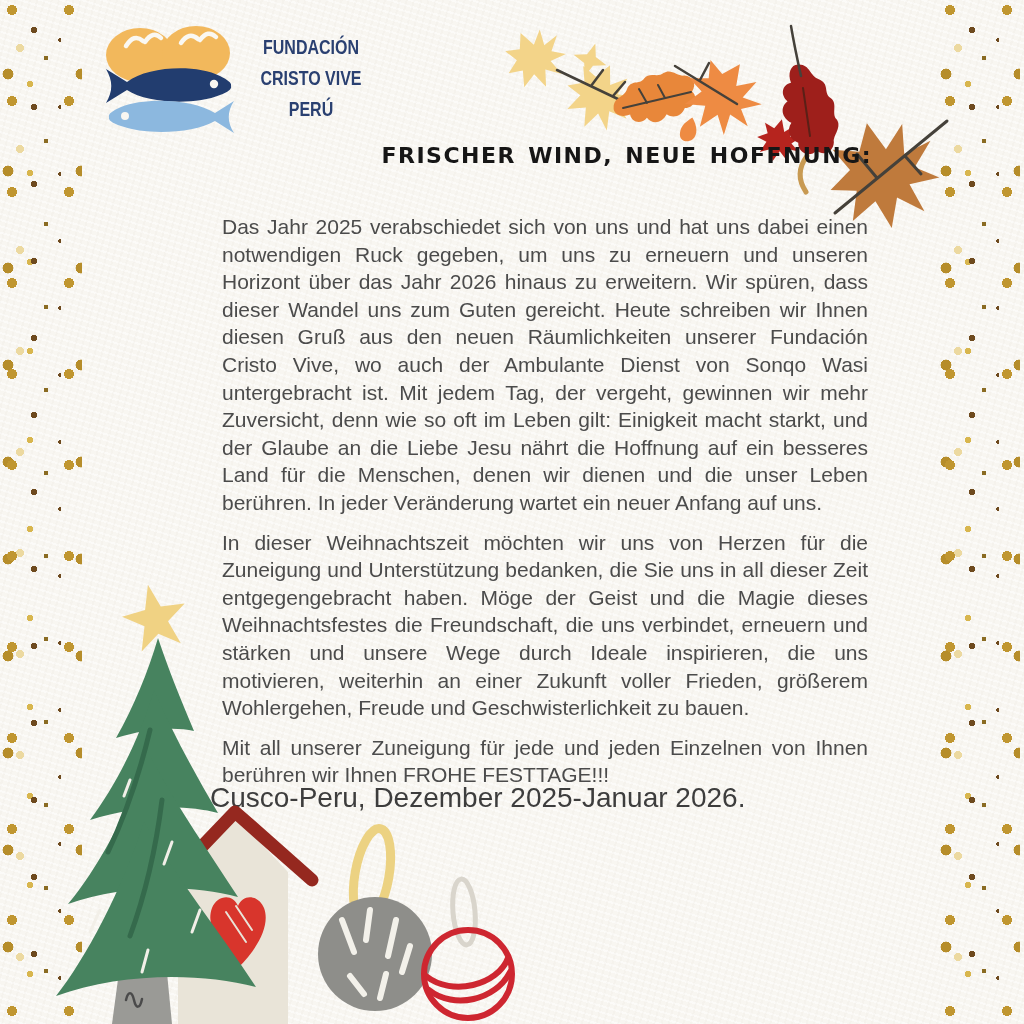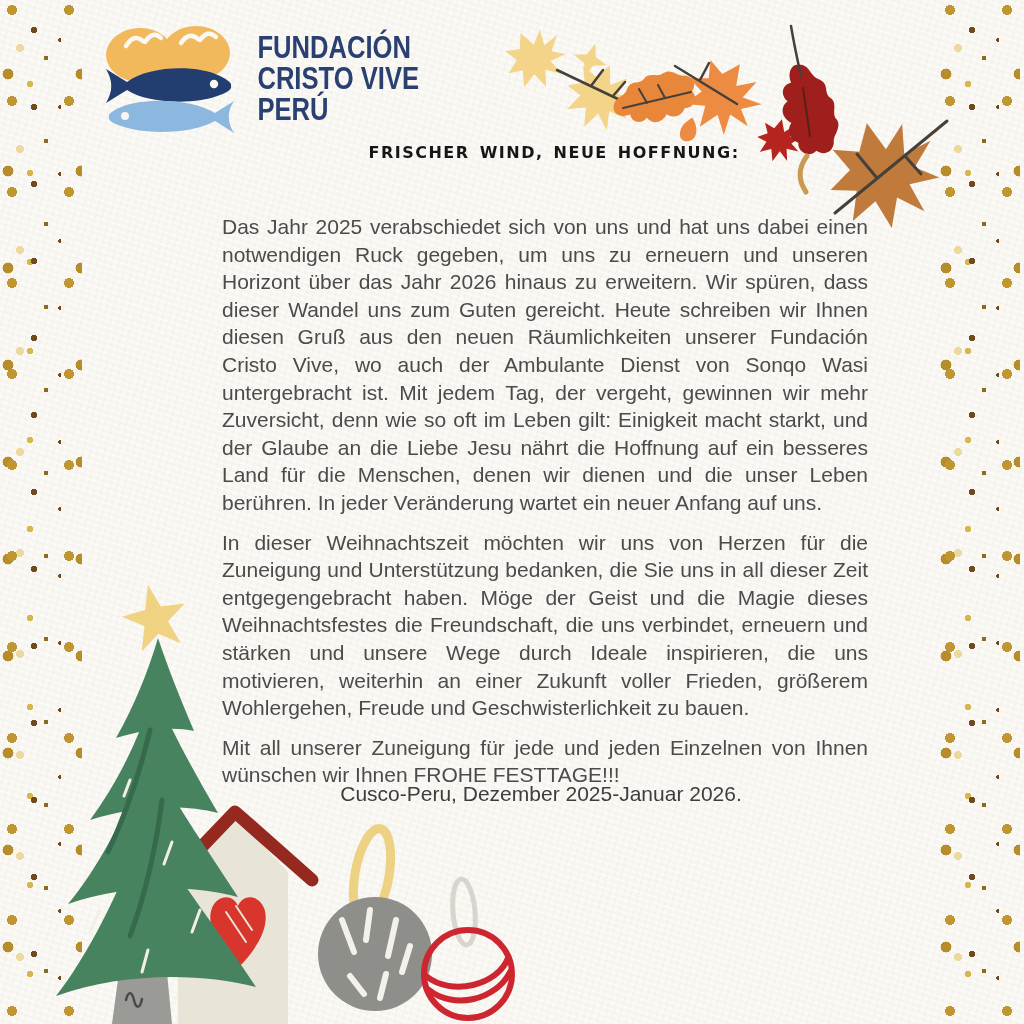--- a/index.html
+++ b/index.html
@@ -24,36 +24,36 @@
       radial-gradient(circle 2px  at 60px 40px, #6e4a1e 99%, rgba(0,0,0,0) 101%),
       radial-gradient(circle 3px  at 30px 84px, #d8b64e 99%, rgba(0,0,0,0) 101%);
     background-size:57px 91px,63px 77px,47px 59px,69px 101px,53px 83px,73px 97px,61px 67px,59px 89px;
   }
   .dots.left{left:0;}
   .dots.right{right:4px;}
   
   .logo{position:absolute;left:100px;top:24px;display:flex;}
   .logo-mark{width:140px;height:114px;}
   .logo-text{width:134px;margin-left:4px;margin-top:8px;color:#2a4071;font-weight:bold;
-    font-size:32px;line-height:31px;text-align:left;}
+    font-size:20px;line-height:31px;text-align:center;}
   .logo-text .ln{transform:scaleX(0.8);transform-origin:50% 50%;white-space:nowrap;}
   
   .title{
-    position:absolute;left:219px;top:143px;width:670px;text-align:center;
-    font-family:"DejaVu Sans", sans-serif;font-weight:800;font-size:16px;
+    position:absolute;left:202px;top:143px;width:670px;text-align:right;
+    font-family:"DejaVu Sans", sans-serif;font-weight:800;font-size:22px;
     letter-spacing:1.5px;word-spacing:3px;color:#161616;
   }
   .body-text{
     position:absolute;left:210px;top:201px;width:670px;
     font-size:21px;line-height:27.6px;color:#4b4b4b;text-align:justify;
   }
   .body-text p{margin:12px;}
   .signoff{
-    position:absolute;left:210px;top:782px;width:662px;text-align:center;
-    font-size:21px;color:#3d3d3d;padding-right:8px;
+    position:absolute;left:210px;top:782px;width:662px;text-align:left;
+    font-size:28px;color:#3d3d3d;padding-right:8px;
   }
   .leaves{position:absolute;left:495px;top:8px;width:460px;height:235px;}
   .scene{position:absolute;left:30px;top:580px;width:530px;height:444px;}
 </style>
 </head>
 <body>
 
 <div class="page">
 
   <div class="dots left"></div>
@@ -130,21 +130,21 @@
     <g>
       <path d="M312,148 C303,160 303,172 311,184" fill="none" stroke="#c89a52" stroke-width="5" stroke-linecap="round"></path>
     </g>
   </svg>
 
   <div class="title">FRISCHER WIND, NEUE HOFFNUNG:</div>
 
   <div class="body-text">
     <p>Das Jahr 2025 verabschiedet sich von uns und hat uns dabei einen notwendigen Ruck gegeben, um uns zu erneuern und unseren Horizont über das Jahr 2026 hinaus zu erweitern. Wir spüren, dass dieser Wandel uns zum Guten gereicht. Heute schreiben wir Ihnen diesen Gruß aus den neuen Räumlichkeiten unserer Fundación Cristo Vive, wo auch der Ambulante Dienst von Sonqo Wasi untergebracht ist. Mit jedem Tag, der vergeht, gewinnen wir mehr Zuversicht, denn wie so oft im Leben gilt: Einigkeit macht starkt, und der Glaube an die Liebe Jesu nährt die Hoffnung auf ein besseres Land für die Menschen, denen wir dienen und die unser Leben berühren. In jeder Veränderung wartet ein neuer Anfang auf uns.</p>
     <p>In dieser Weihnachtszeit möchten wir uns von Herzen für die Zuneigung und Unterstützung bedanken, die Sie uns in all dieser Zeit entgegengebracht haben. Möge der Geist und die Magie dieses Weihnachtsfestes die Freundschaft, die uns verbindet, erneuern und stärken und unsere Wege durch Ideale inspirieren, die uns motivieren, weiterhin an einer Zukunft voller Frieden, größerem Wohlergehen, Freude und Geschwisterlichkeit zu bauen.</p>
-    <p>Mit all unserer Zuneigung für jede und jeden Einzelnen von Ihnen wünschen wir Ihnen FROHE FESTTAGE!!!</p>
+    <p>Mit all unserer Zuneigung für jede und jeden Einzelnen von Ihnen berühren wir Ihnen FROHE FESTTAGE!!!</p>
   </div>
 
   <div class="signoff">Cusco-Peru, Dezember 2025-Januar 2026.</div>
 
   <svg class="scene" viewBox="0 0 530 444">
 
     <g>
       <path d="M104,280 L126,280 L142,444 L82,444 Z" fill="#9a9a96"></path>
       <path d="M96,420 c2,-9 6,-9 8,0 c2,9 6,9 8,-1" fill="none" stroke="#4a4a4a" stroke-width="2.5" stroke-linecap="round"></path>
     </g>

